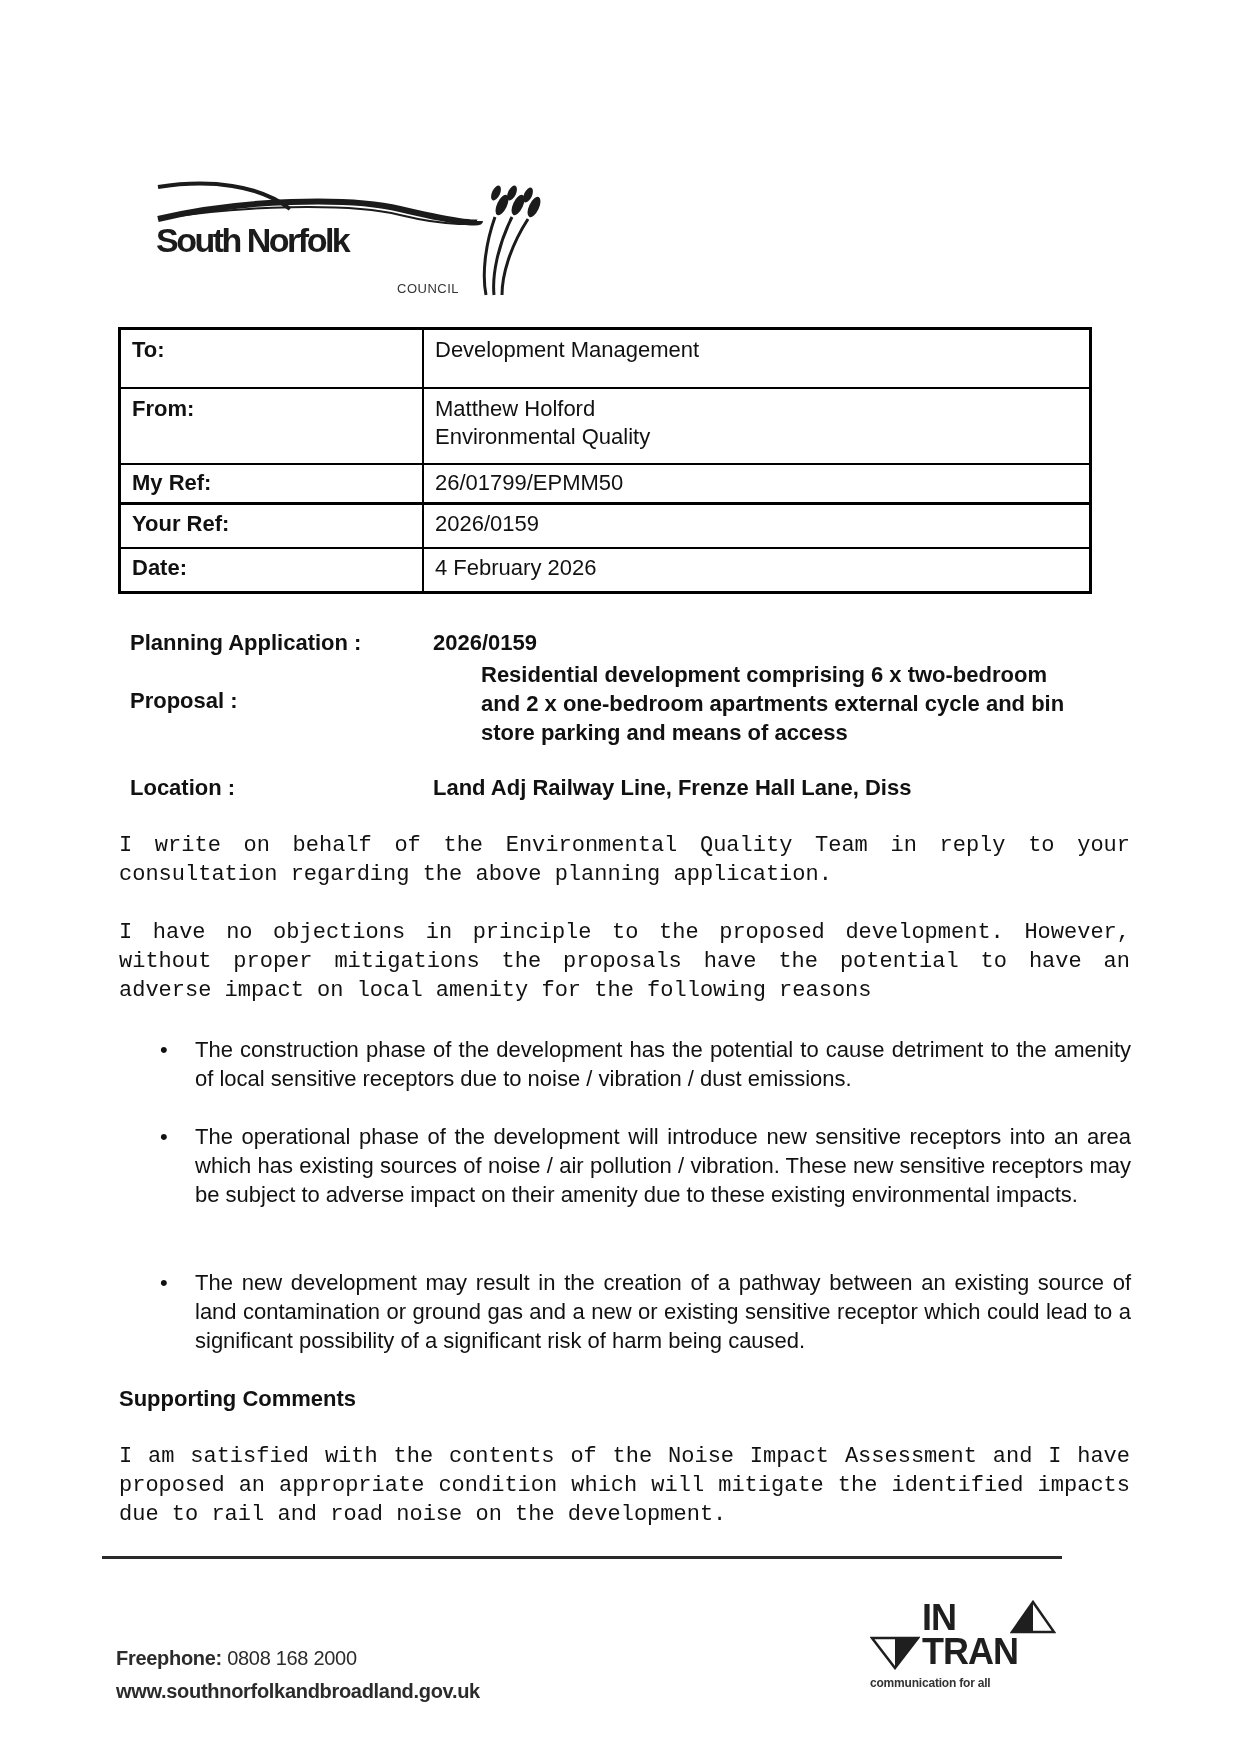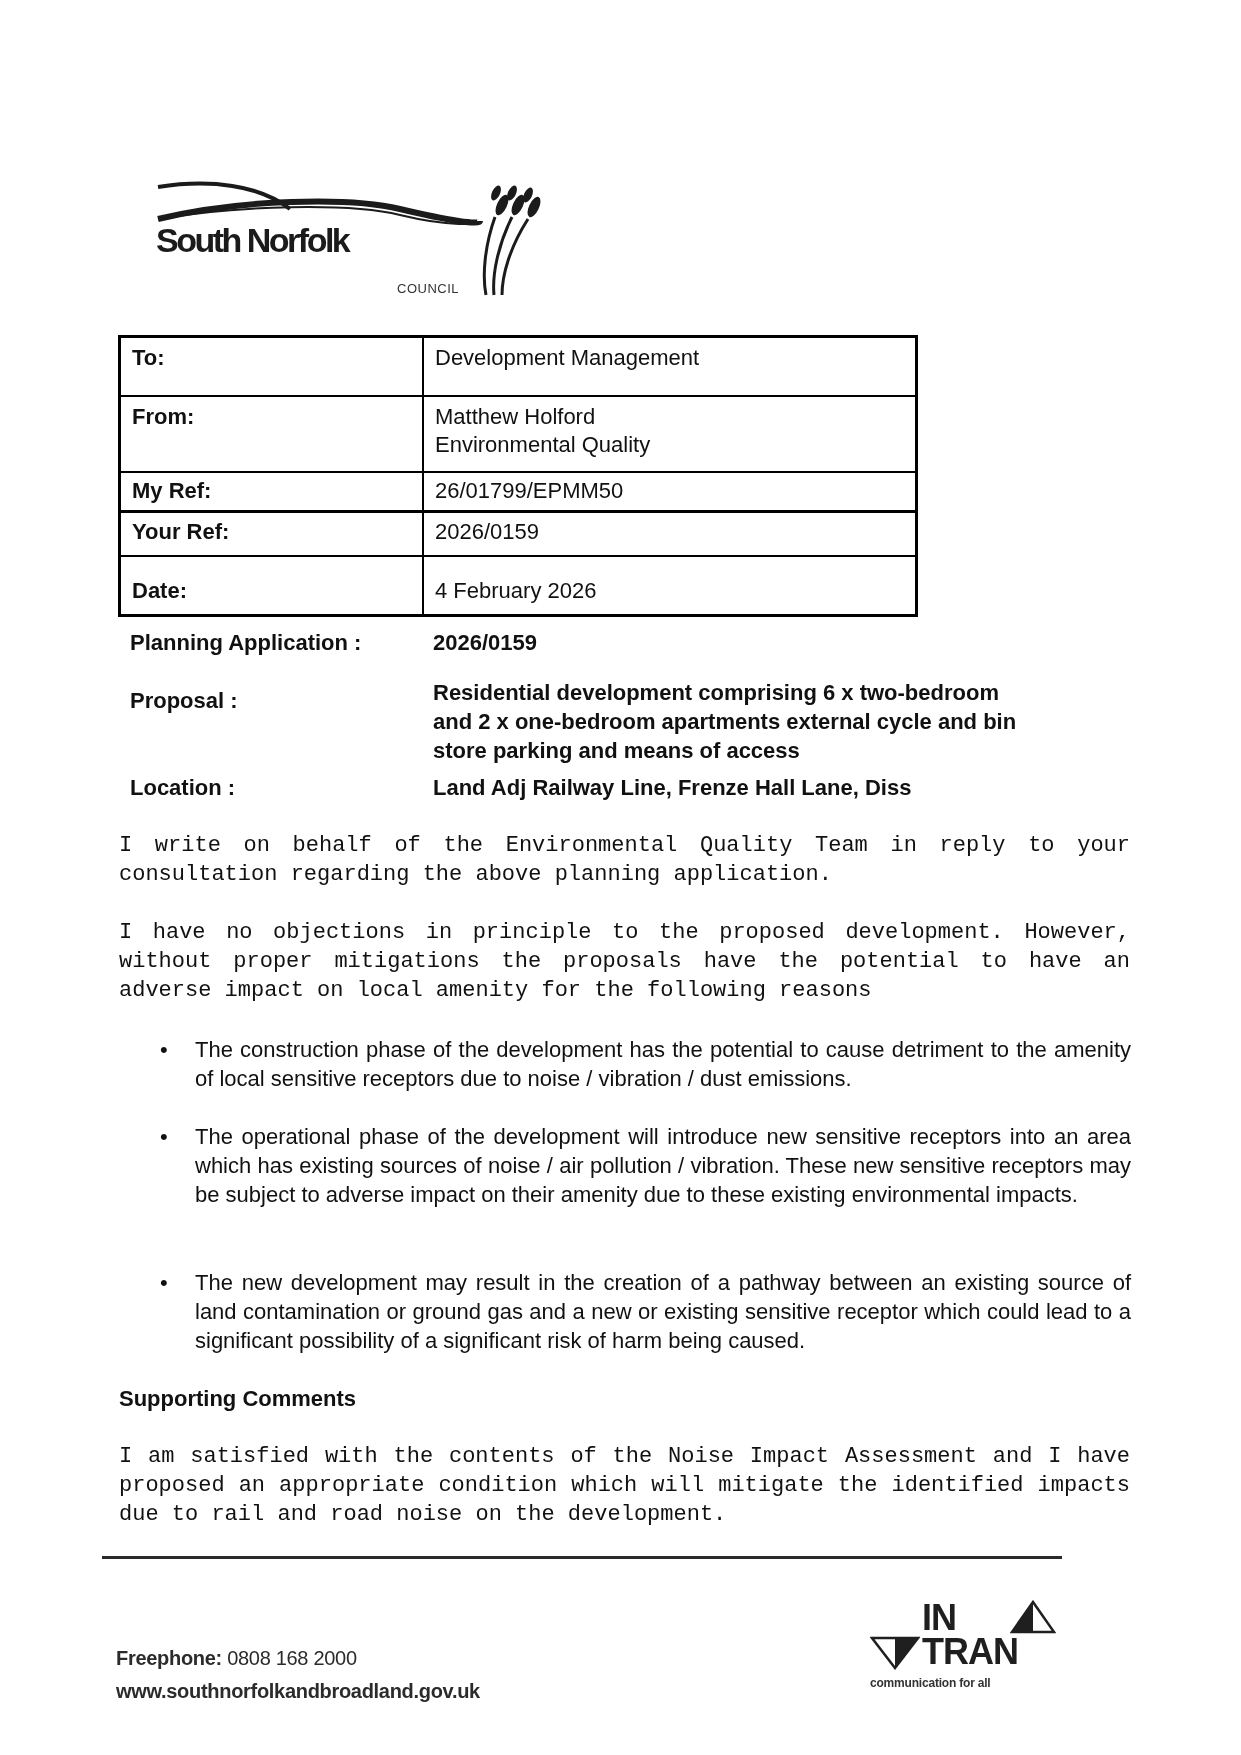--- a/index.html
+++ b/index.html
@@ -9,29 +9,29 @@
 
   
   #logo { left: 150px; top: 175px; width: 420px; height: 130px; }
   #logo .brand { position: absolute; left: 6px; top: 48px; font-family: "Liberation Sans", sans-serif;
                  font-weight: 700; font-size: 34px; letter-spacing: -2.5px; color: #1b1b1b; line-height: 1; }
   #logo .council { position: absolute; left: 247px; top: 107px; font-size: 13px; color: #333;
                    letter-spacing: 0.5px; line-height: 1; }
   #logo svg { position: absolute; left: 0; top: 0; }
 
   
-  #memo-table { left: 118px; top: 335px; width: 800px; border-collapse: collapse;
+  #memo-table { left: 118px; top: 327px; width: 974px; border-collapse: collapse;
                 border: 3px solid #000; font-size: 22px; }
   #memo-table td { border: 2px solid #000; vertical-align: top; padding: 6px 10px 0 11px; line-height: 28px; }
   #memo-table td.lab { width: 280px; font-weight: 700; }
   #memo-table tr.r-to td { height: 51px; }
   #memo-table tr.r-from td { height: 68px; }
   #memo-table tr.r-myref td { height: 33px; padding-top: 4px; }
   #memo-table tr.r-yourref td { height: 37px; padding-top: 5px; }
-  #memo-table tr.r-date td { height: 37px; padding-top: 20px; }
+  #memo-table tr.r-date td { height: 37px; padding-top: 5px; }
   #memo-table tr.r-myref td { border-bottom-width: 3px; }
 
   
   .app-row { position: absolute; font-weight: 700; font-size: 22px; line-height: 29px; }
   .app-label { left: 130px; }
   .app-value { left: 433px; width: 700px; }
 
   
   .para { position: absolute; left: 119px; width: 1011px; font-size: 22px; line-height: 29px;
           text-align: justify; font-family: Liberation Mono, monospace; }
@@ -103,21 +103,21 @@
     <td class="lab">Date:</td>
     <td><span>4 February 2026</span></td>
   </tr>
 </tbody>
   </table>
 
 <div class="app-row app-label" style="top:628px;">Planning Application :</div>
 <div class="app-row app-value" style="top:628px;">2026/0159</div>
 
 <div class="app-row app-label" style="top:686px;">Proposal :</div>
-<div class="app-row app-value" style="top:678px;">
+<div class="app-row app-value" style="top:660px;margin-left:48px;">
   <div>Residential development comprising 6 x two-bedroom</div>
   <div>and 2 x one-bedroom apartments  external cycle and bin</div>
   <div>store  parking and means of access</div>
 </div>
 
 <div class="app-row app-label" style="top:773px;">Location :</div>
 <div class="app-row app-value" style="top:773px;">Land Adj Railway Line, Frenze Hall Lane, Diss</div>
 
 <div class="para" style="top:831px;">I write on behalf of the Environmental Quality Team in reply to your consultation regarding the above planning application.</div>
 <div class="para" style="top:918px;">I have no objections in principle to the proposed development. However, without proper mitigations the proposals have the potential to have an adverse impact on local amenity for the following reasons</div>

